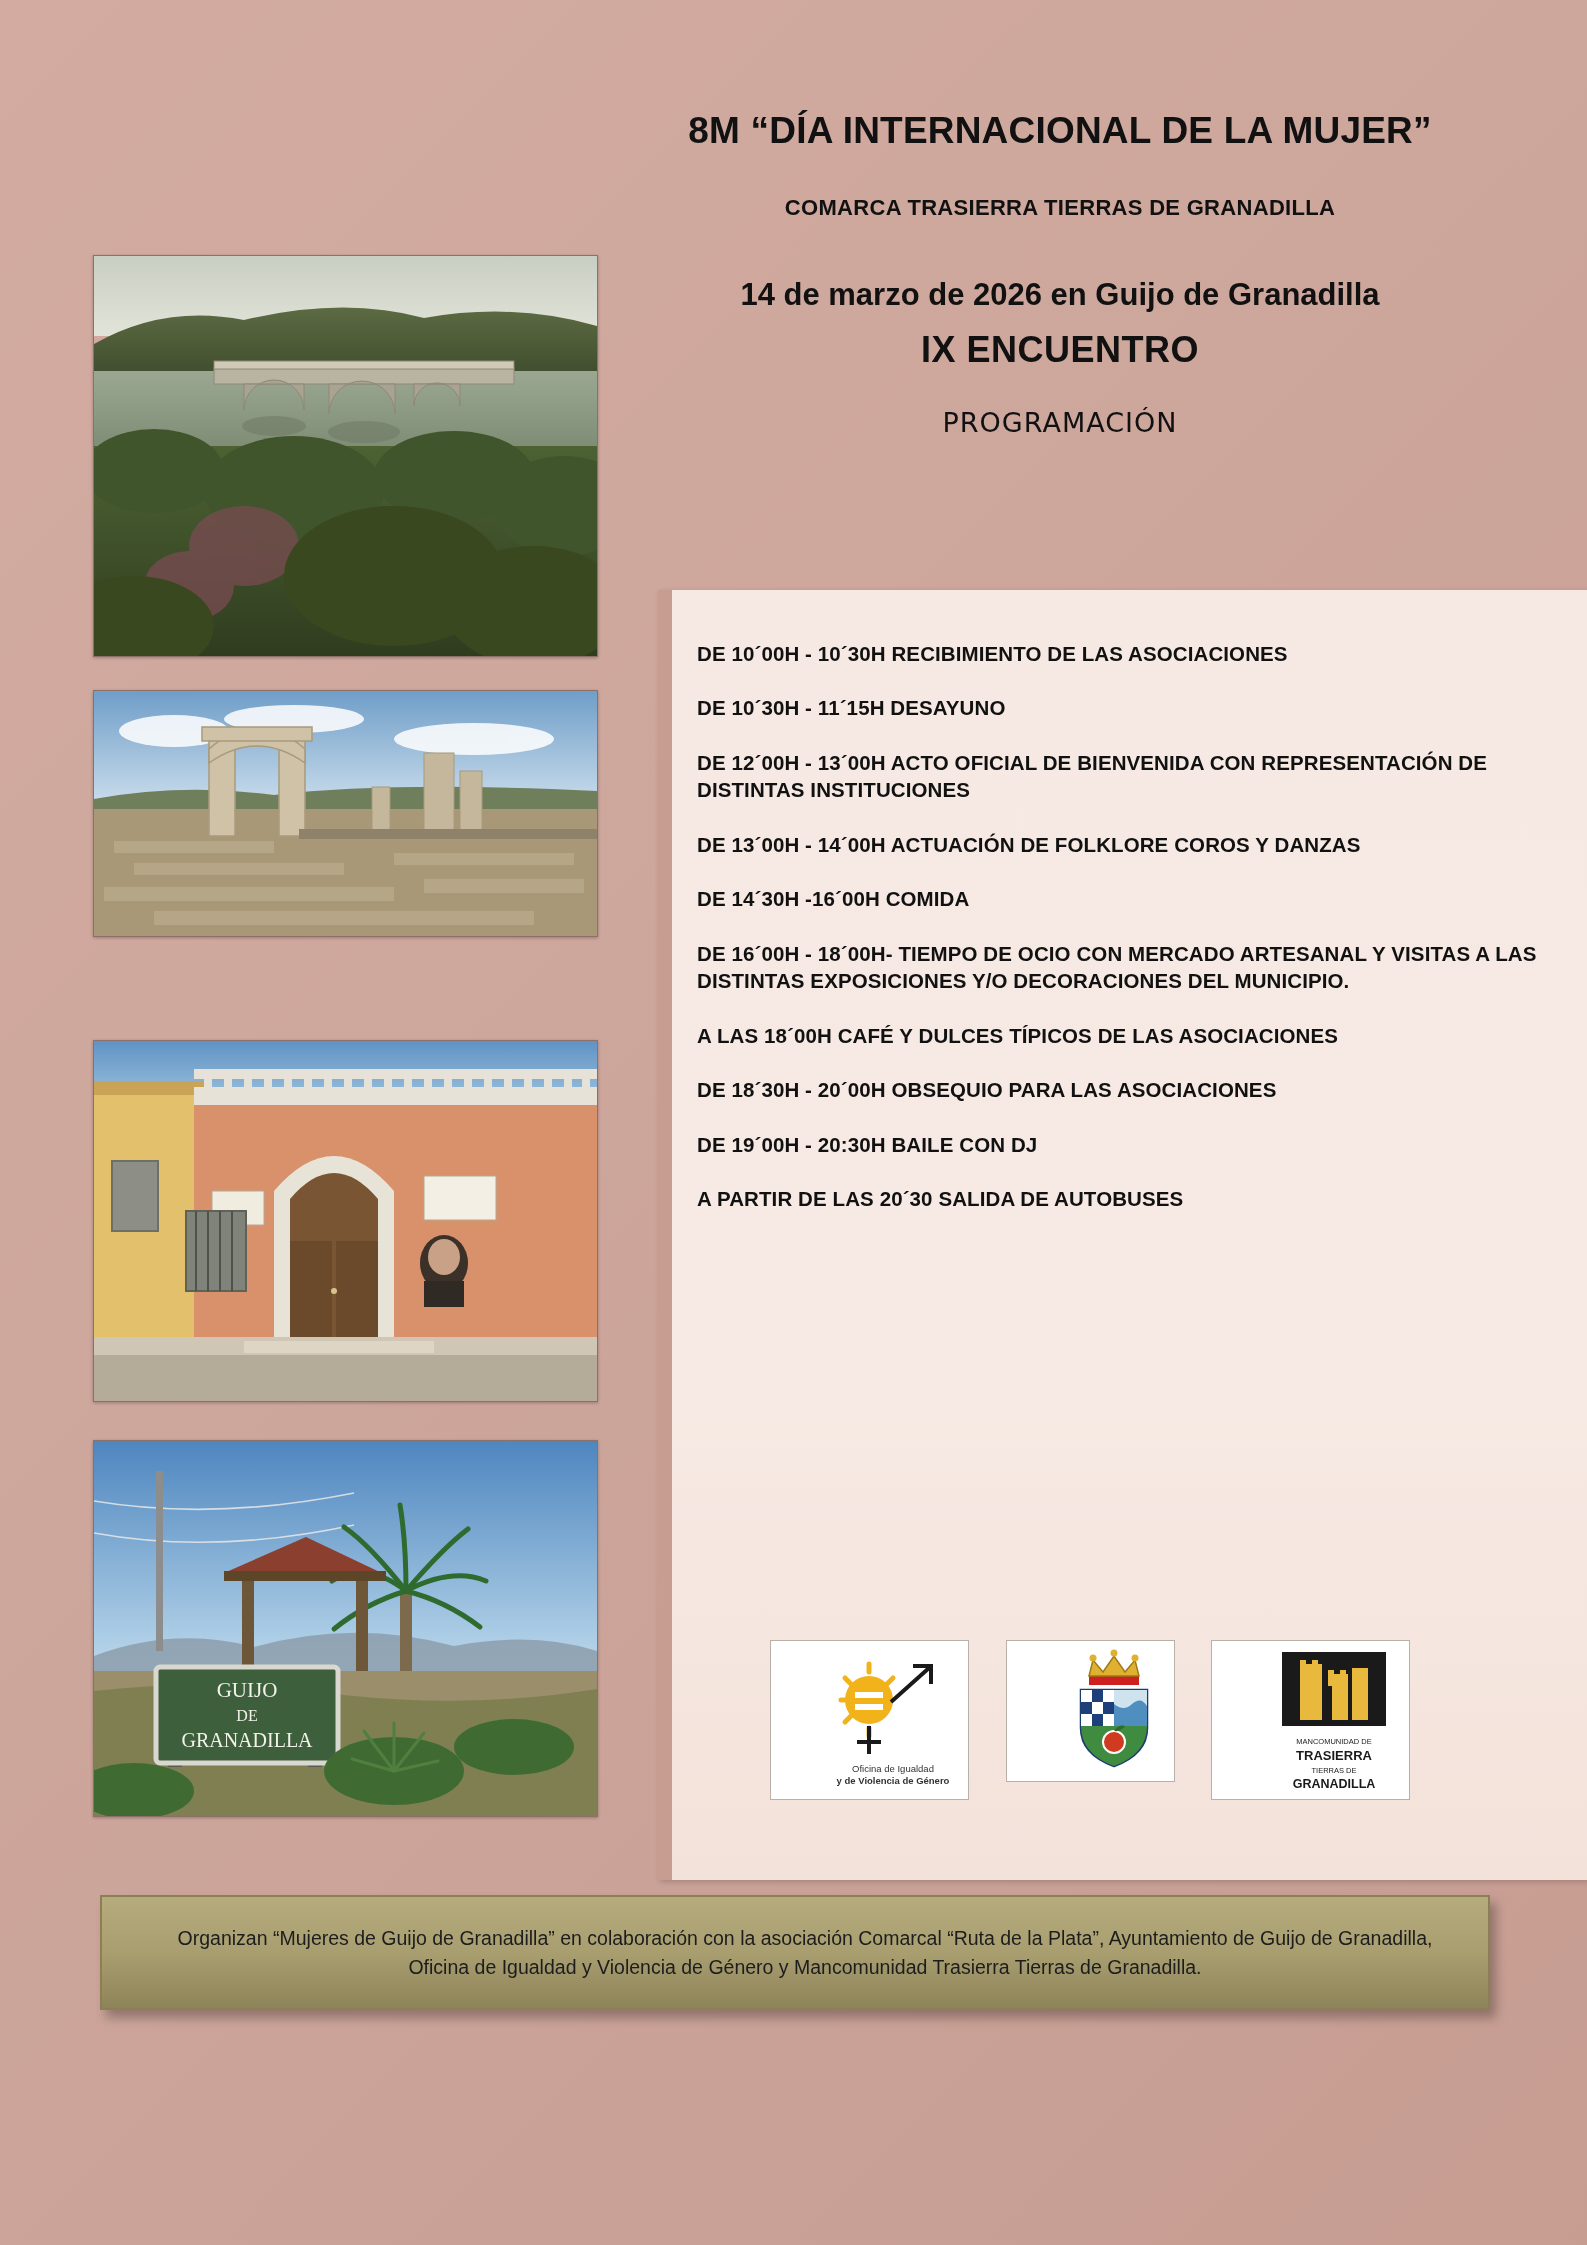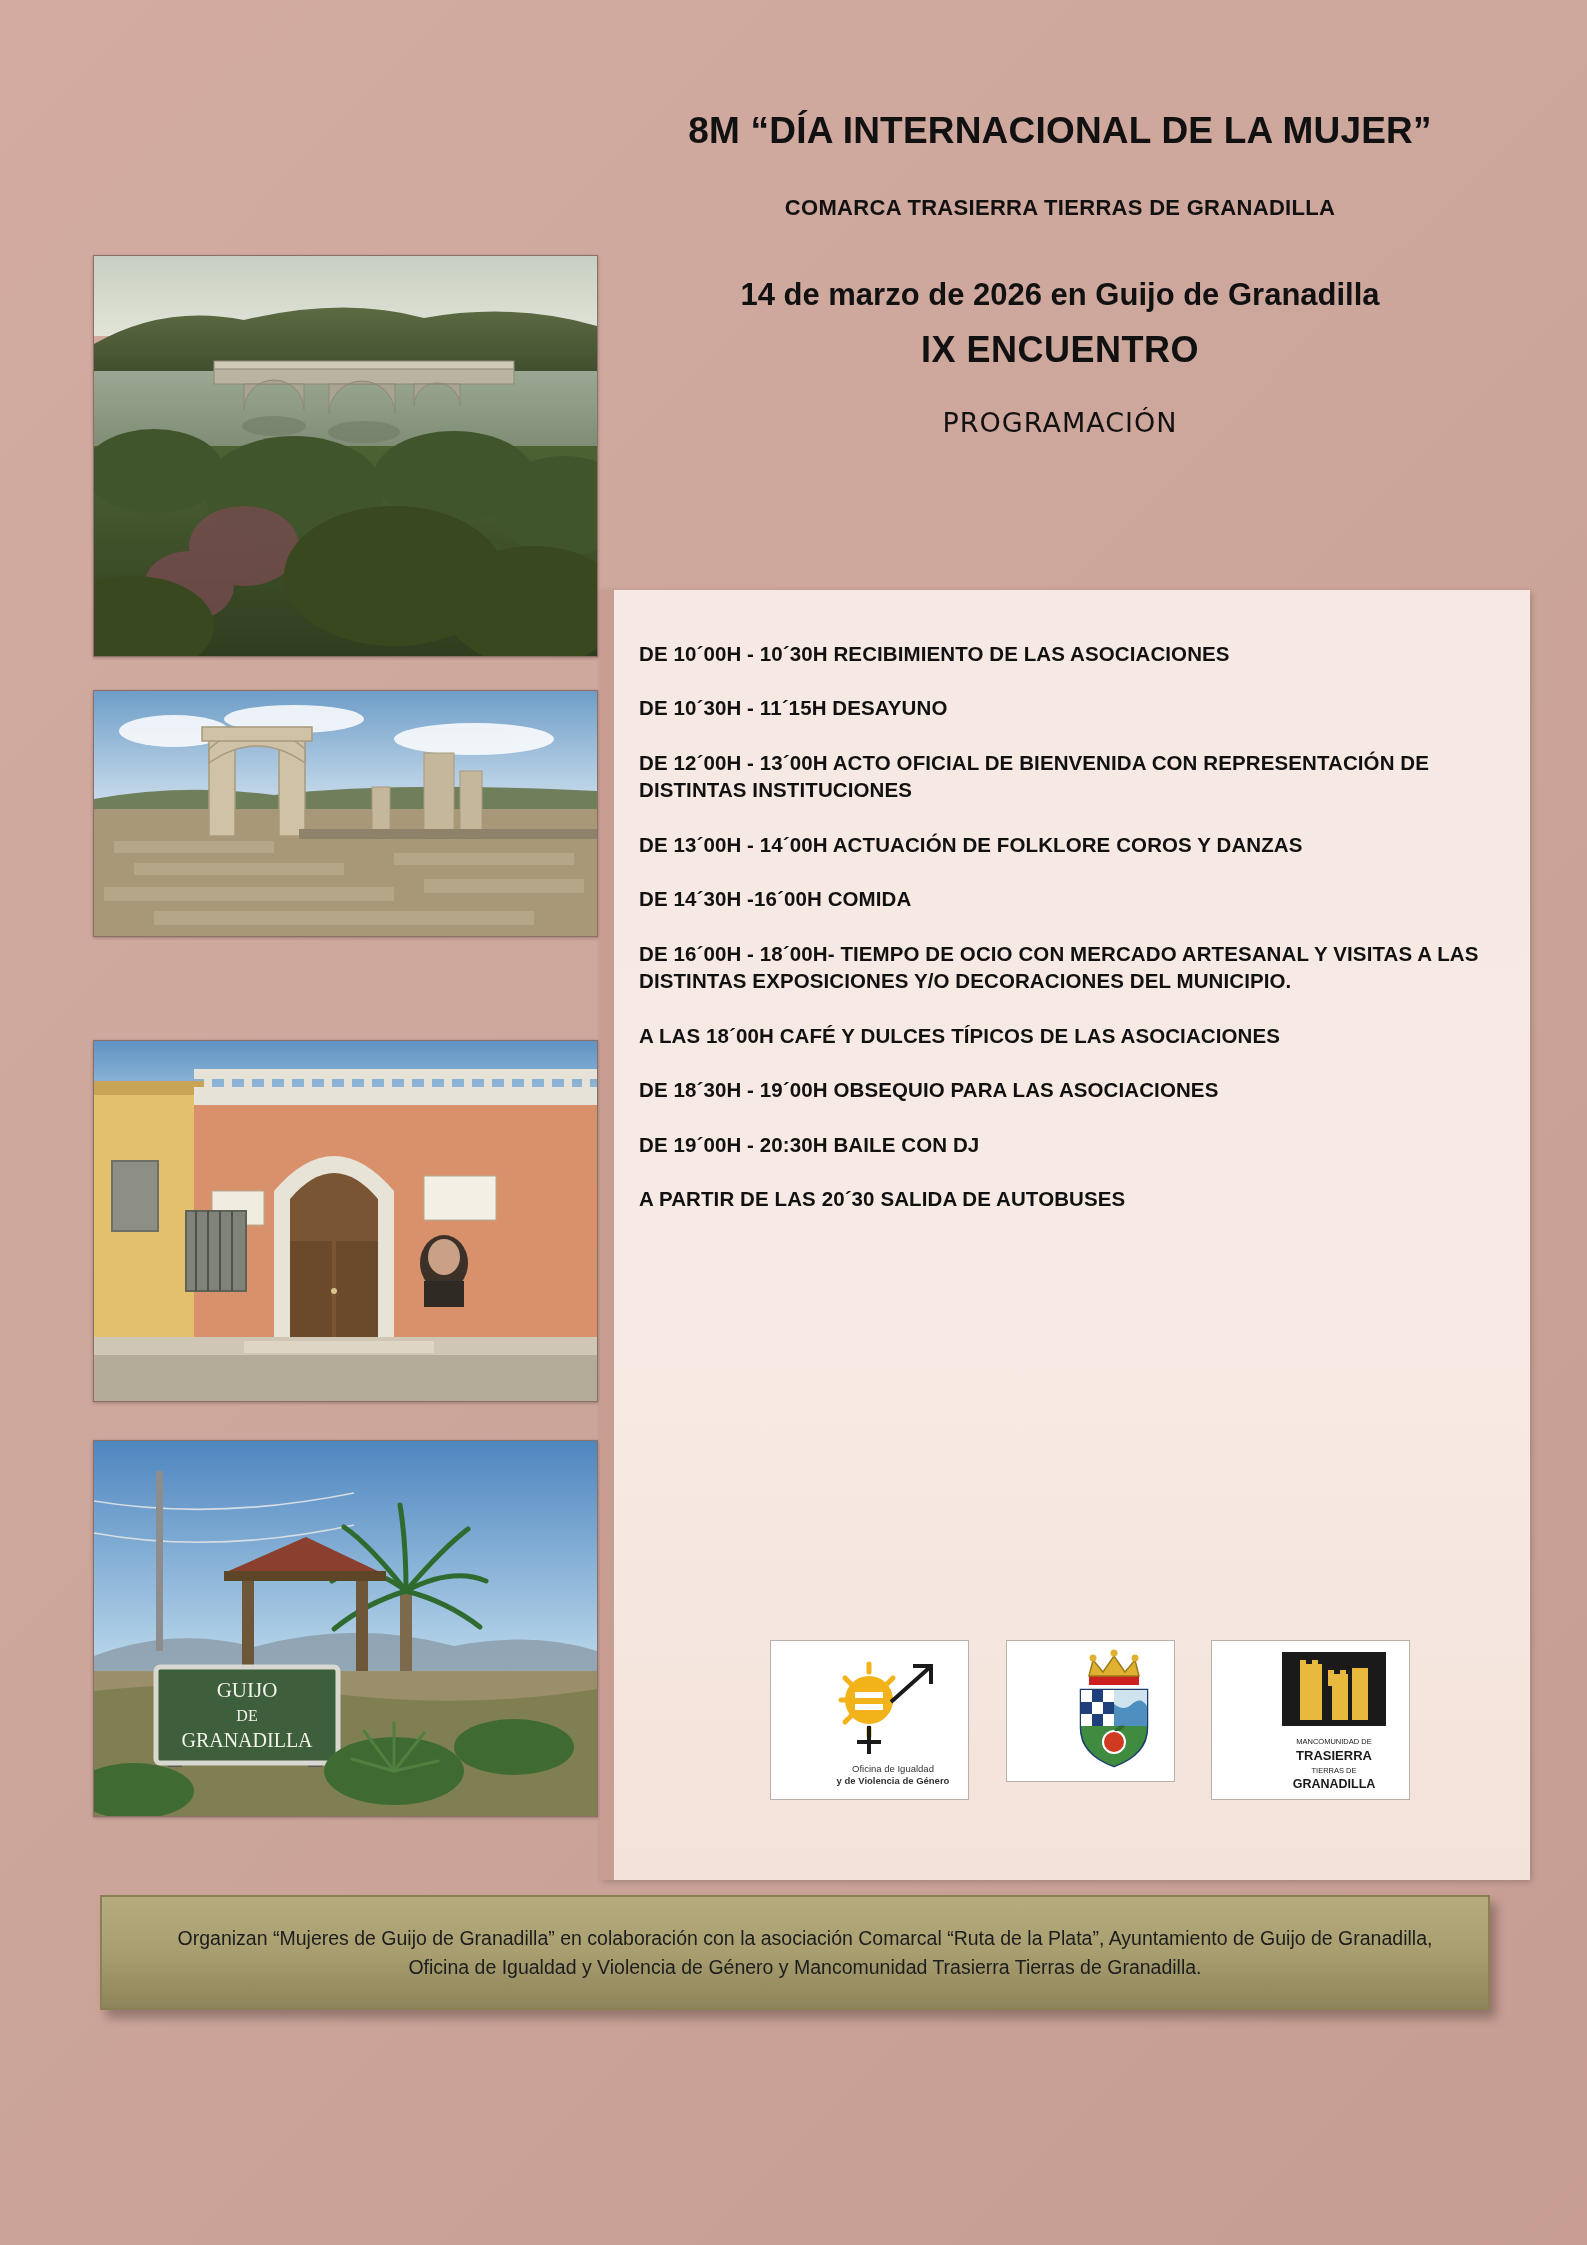--- a/index.html
+++ b/index.html
@@ -76,21 +76,21 @@
   }
   .photo svg { display: block; width: 100%; height: 100%; }
   #photo-bridge   { top: 255px; height: 400px; }
   #photo-ruins    { top: 690px; height: 245px; }
   #photo-facade   { top: 1040px; height: 360px; }
   #photo-sign     { top: 1440px; height: 375px; }
 
   
   .panel {
     position: absolute;
-    left: 600px;
+    left: 658px;
     top: 590px;
     width: 930px;
     height: 1290px;
     background: linear-gradient(180deg, #f6e8e2 0%, #f7eae4 60%, #f3e2da 100%);
     border-left: 14px solid #c79d92;
     box-shadow: 2px 2px 6px rgba(0,0,0,0.18);
     box-sizing: border-box;
     padding: 50px 45px 0 25px;
   }
   .panel-inner { }
@@ -394,21 +394,21 @@
 
   <div class="panel">
     <div class="panel-inner">
       <div class="prog-item">DE 10´00H - 10´30H RECIBIMIENTO DE LAS ASOCIACIONES</div>
       <div class="prog-item">DE 10´30H - 11´15H DESAYUNO</div>
       <div class="prog-item">DE 12´00H - 13´00H ACTO OFICIAL DE BIENVENIDA CON REPRESENTACIÓN DE DISTINTAS INSTITUCIONES</div>
       <div class="prog-item">DE 13´00H - 14´00H ACTUACIÓN DE FOLKLORE COROS Y DANZAS</div>
       <div class="prog-item">DE 14´30H -16´00H COMIDA</div>
       <div class="prog-item">DE 16´00H - 18´00H- TIEMPO DE OCIO CON MERCADO ARTESANAL Y VISITAS A LAS DISTINTAS EXPOSICIONES Y/O DECORACIONES DEL MUNICIPIO.</div>
       <div class="prog-item">A LAS 18´00H CAFÉ Y DULCES TÍPICOS DE LAS ASOCIACIONES</div>
-      <div class="prog-item">DE 18´30H - 19´00H OBSEQUIO PARA LAS ASOCIACIONES</div>
+      <div class="prog-item">DE 18´30H - 20´00H OBSEQUIO PARA LAS ASOCIACIONES</div>
       <div class="prog-item">DE 19´00H - 20:30H BAILE CON DJ</div>
       <div class="prog-item">A PARTIR DE LAS 20´30 SALIDA DE AUTOBUSES</div>
     </div>
   </div>
 
   <div class="logos">
 
     <div class="logo-box" id="logo-igualdad">
       <svg width="148" height="156" viewBox="0 0 148 156" aria-hidden="true">
         <rect x="0" y="0" width="148" height="156" fill="#ffffff"></rect>

